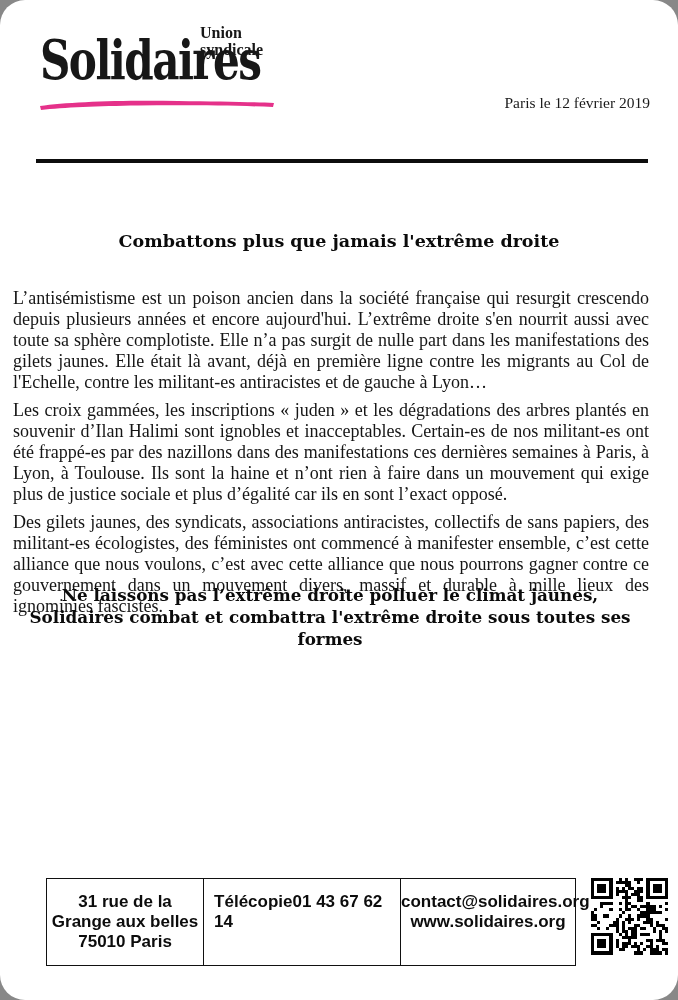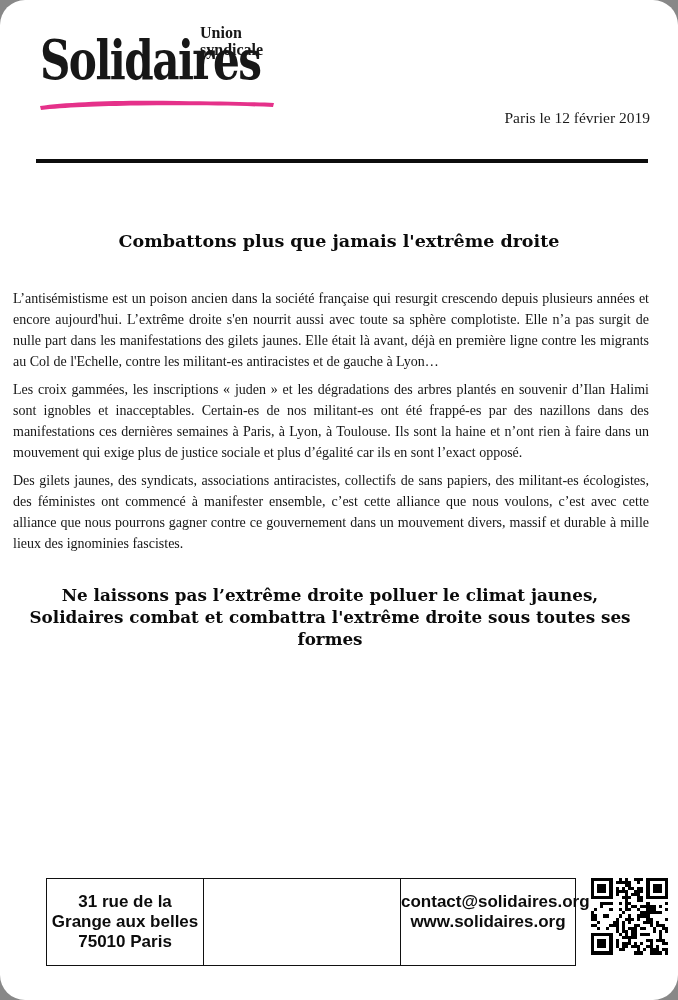--- a/index.html
+++ b/index.html
@@ -24,41 +24,41 @@
   .logo-name{
     position:absolute;left:0px;top:10px;
     font-family:"DejaVu Serif", serif;
     font-weight:bold;font-size:54px;line-height:60px;color:#171717;
     letter-spacing:-2px;
     transform:scaleX(0.78);transform-origin:left center;
     white-space:nowrap;
   }
   .logo-underline{position:absolute;left:-2px;top:77px;width:238px;height:14px;}
   .dateline{
-    position:absolute;top:109px;right:28px;
+    position:absolute;top:94px;right:28px;
     font-size:15.5px;color:#1a1a1a;
   }
   .rule{
     position:absolute;left:36px;top:159px;width:612px;height:4px;
     background:#0d0d0d;
   }
   
   .doc-title{
     position:absolute;left:0;top:231px;width:678px;
     text-align:center;
     font-family:"DejaVu Serif", serif;
     font-weight:bold;font-size:17.5px;color:#0b0b0b;
   }
   
   .body-text{
     position:absolute;left:13px;top:288px;width:636px;
   }
   .body-text p{
     margin:0 0 7px 0;
-    font-size:14px;line-height:21px;
+    font-size:18px;line-height:21px;
     text-align:justify;
     color:#151515;
   }
   
   .closing{
     position:absolute;left:0;top:584px;width:660px;
     text-align:center;
     font-family:"DejaVu Serif", serif;
     font-weight:bold;font-size:16.8px;line-height:22px;color:#0b0b0b;
   }
@@ -108,20 +108,21 @@
     <span>Solidaires combat et combattra l'extrême droite sous toutes ses formes</span>
   </div>
 
   <div class="footer-table">
     <div class="footer-cell cell-address">
       <span>31 rue de la</span><br>
       <span>Grange aux belles</span><br>
       <span>75010 Paris</span>
     </div>
     <div class="footer-cell cell-phone">
+      <div class="phone-row"><span class="lbl">Télécopie</span><span>01 43 67 62 14</span></div>
     </div>
     <div class="footer-cell cell-contact">
       <span>contact@solidaires.org</span><br>
       <span>www.solidaires.org</span>
     </div>
   </div>
 
   <svg class="qr" id="qr-svg" viewBox="0 0 25 25" shape-rendering="crispEdges">
       <g fill="#000">
         <rect x="9" y="0" width="1" height="1"></rect>

